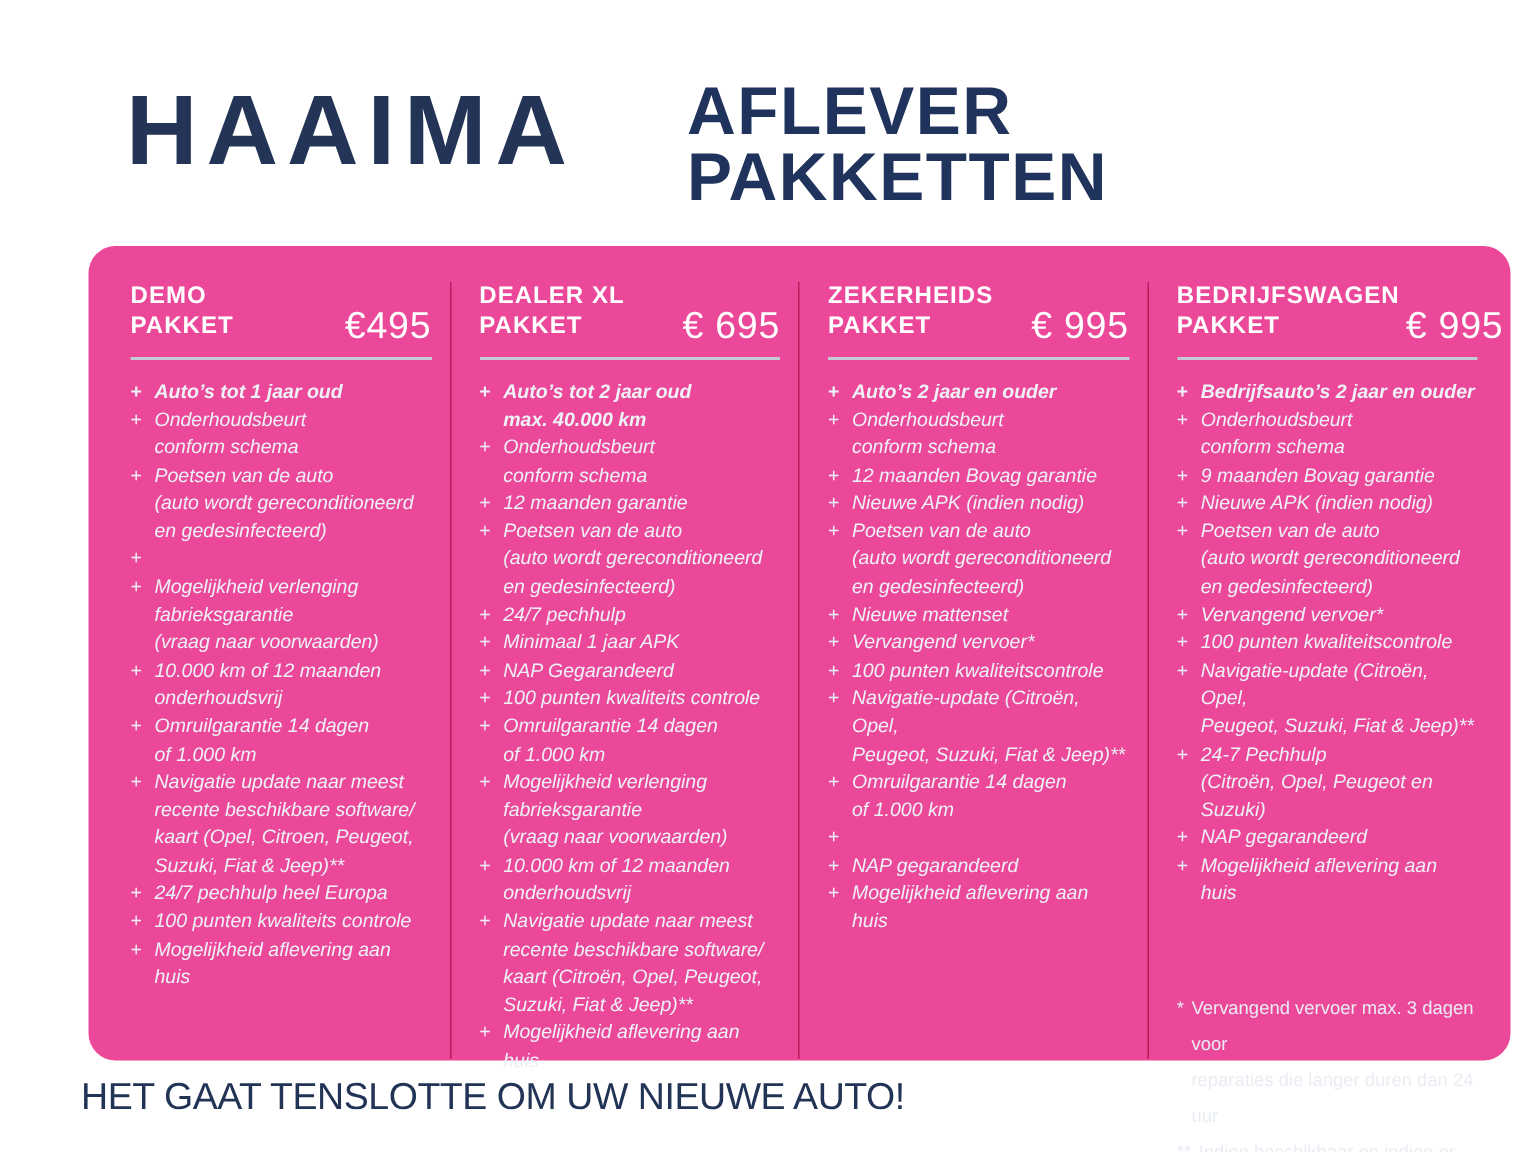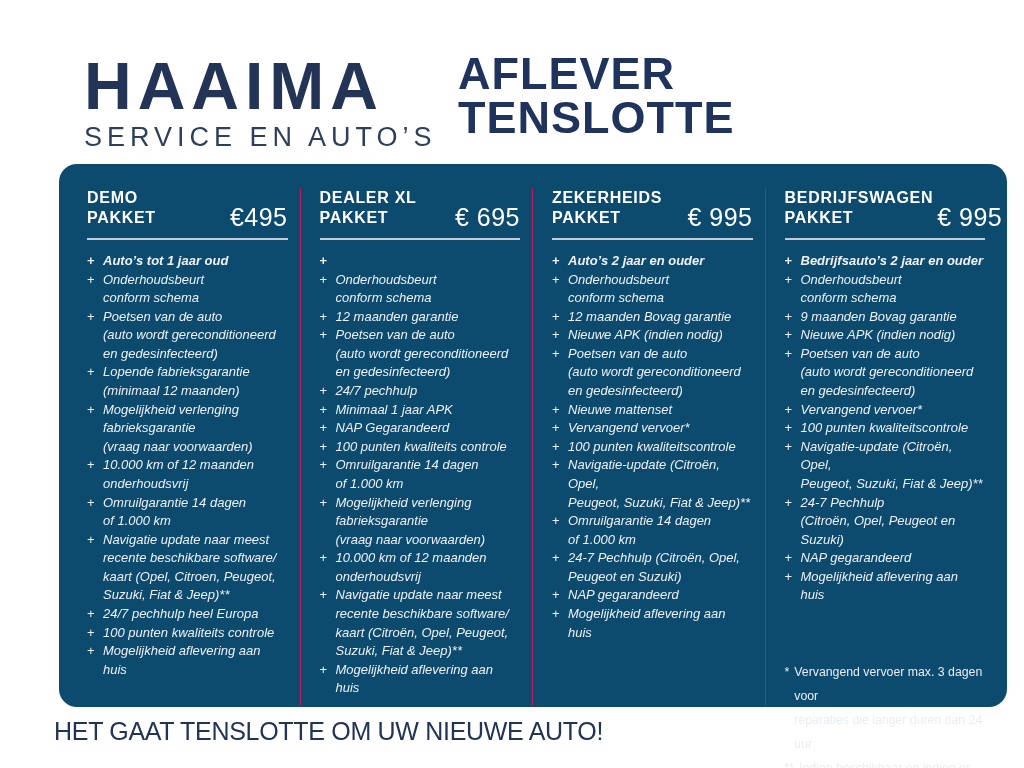--- a/index.html
+++ b/index.html
@@ -20,21 +20,21 @@
     margin-top:3px;
   }
   .page-title{
     position:absolute;left:458px;top:52px;
     font-size:45px;font-weight:700;line-height:0.98;letter-spacing:1px;
     color:#20335c;white-space:pre-line;
   }
   
   .panel{
     position:absolute;left:59px;top:164px;width:948px;height:543px;
-    background:#0c4a6e;border-radius:18px;box-sizing:border-box;
+    background:#ec4899;border-radius:18px;box-sizing:border-box;
     display:flex;padding:24px 10px 1px 0;
   }
   .column{
     flex:1 1 0;min-width:0;box-sizing:border-box;
     padding:0 12px 0 19px;
   }
   .column:first-child{padding-left:28px;}
   .column + .column{border-left:1px solid #be185d;}
   .col-head{display:flex;justify-content:space-between;align-items:flex-end;}
   .pkg-name{
@@ -61,25 +61,24 @@
     position:absolute;left:54px;top:717px;
     font-size:25px;font-weight:400;letter-spacing:-.3px;
     color:#223456;white-space:nowrap;
   }
 </style>
 </head>
 <body>
 
 <div class="brand">
   <div class="brand-name">HAAIMA</div>
-  <div class="brand-tagline">SERVICE EN AUTO’S</div>
 </div>
 
 <div class="page-title">AFLEVER
-TENSLOTTE</div>
+PAKKETTEN</div>
 
 <div class="panel">
 
 <div class="column">
       <div class="col-head">
         <div class="pkg-name">DEMO
 PAKKET</div>
         <div class="pkg-price">€495</div>
       </div>
       <div class="col-rule"></div>
@@ -94,22 +93,20 @@
 conform schema</span>
         </div>
         <div class="item">
           <span class="plus">+</span>
           <span class="item-text">Poetsen van de auto
 (auto wordt gereconditioneerd
 en gedesinfecteerd)</span>
         </div>
         <div class="item">
           <span class="plus">+</span>
-          <span class="item-text">Lopende fabrieksgarantie
-(minimaal 12 maanden)</span>
         </div>
         <div class="item">
           <span class="plus">+</span>
           <span class="item-text">Mogelijkheid verlenging
 fabrieksgarantie
 (vraag naar voorwaarden)</span>
         </div>
         <div class="item">
           <span class="plus">+</span>
           <span class="item-text">10.000 km of 12 maanden
@@ -144,20 +141,22 @@
     <div class="column">
       <div class="col-head">
         <div class="pkg-name">DEALER XL
 PAKKET</div>
         <div class="pkg-price">€ 695</div>
       </div>
       <div class="col-rule"></div>
       <div class="col-list">
         <div class="item bold">
           <span class="plus">+</span>
+          <span class="item-text">Auto’s tot 2 jaar oud
+max. 40.000 km</span>
         </div>
         <div class="item">
           <span class="plus">+</span>
           <span class="item-text">Onderhoudsbeurt
 conform schema</span>
         </div>
         <div class="item">
           <span class="plus">+</span>
           <span class="item-text">12 maanden garantie</span>
         </div>
@@ -260,22 +259,20 @@
           <span class="item-text">Navigatie-update (Citroën, Opel,
 Peugeot, Suzuki, Fiat &amp; Jeep)**</span>
         </div>
         <div class="item">
           <span class="plus">+</span>
           <span class="item-text">Omruilgarantie 14 dagen
 of 1.000 km</span>
         </div>
         <div class="item">
           <span class="plus">+</span>
-          <span class="item-text">24-7 Pechhulp (Citroën, Opel,
-Peugeot en Suzuki)</span>
         </div>
         <div class="item">
           <span class="plus">+</span>
           <span class="item-text">NAP gegarandeerd</span>
         </div>
         <div class="item">
           <span class="plus">+</span>
           <span class="item-text">Mogelijkheid aflevering aan huis</span>
         </div>
       </div>

